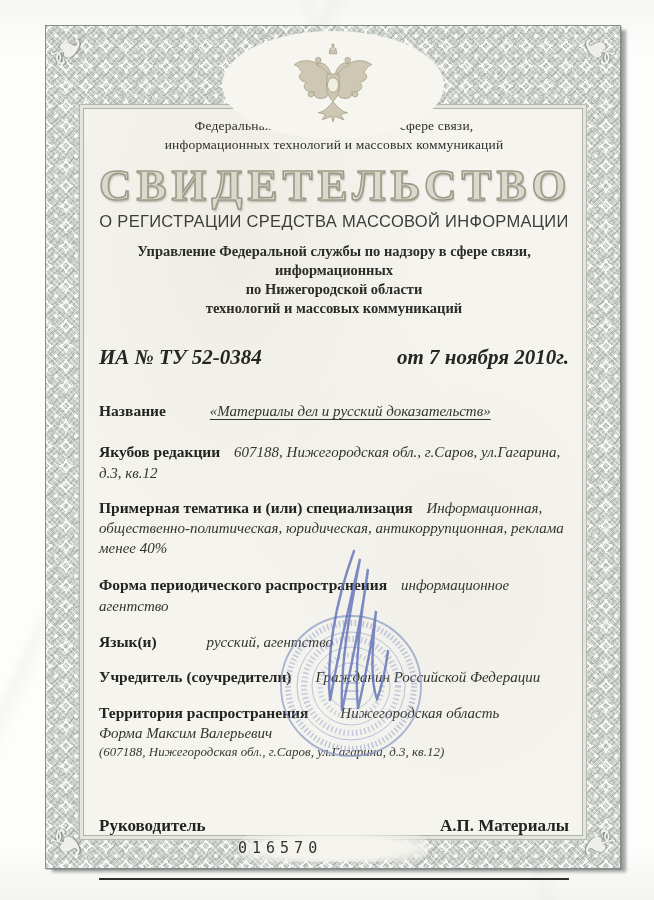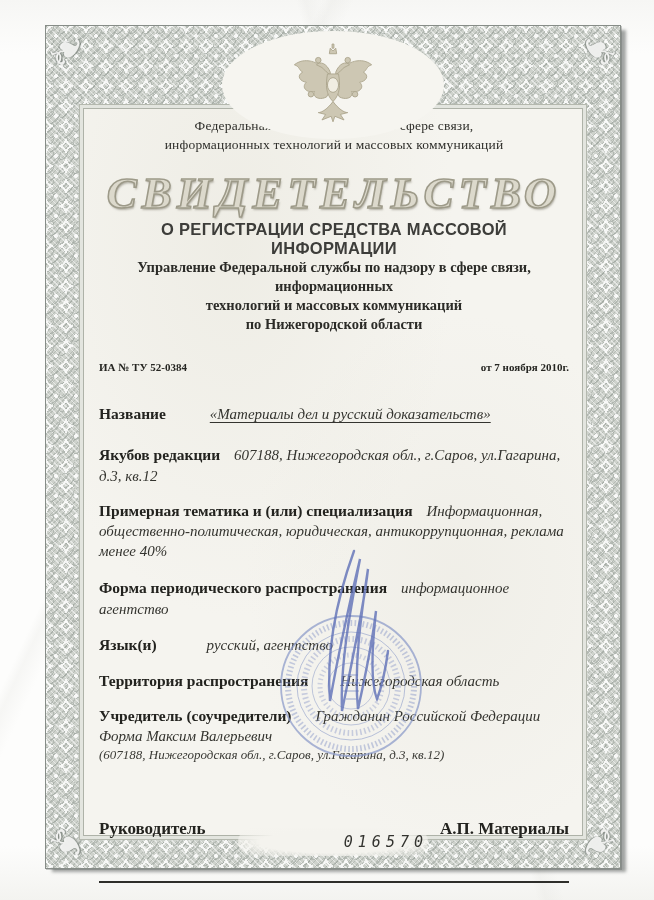--- a/index.html
+++ b/index.html
@@ -48,57 +48,56 @@
   }
   
   .emblem-oval{
     position:absolute;left:50%;top:5px;transform:translateX(-50%);
     width:222px;height:108px;border-radius:50%;
     background:#f6f5f0;z-index:2;
     display:flex;align-items:center;justify-content:center;
   }
   
   .serial-badge{
-    position:absolute;left:50%;bottom:12px;transform:translateX(-50%);
+    position:absolute;left:50%;bottom:6px;transform:translateX(-50%);
     width:190px;height:28px;border-radius:14px;
     background:radial-gradient(ellipse at center, #f4f3ee 55%, rgba(244,243,238,0) 100%);
-    display:flex;align-items:center;justify-content:flex-end;z-index:2;font-style:italic;
+    display:flex;align-items:center;justify-content:flex-start;z-index:2;
   }
   .serial-num{
     font-family:"DejaVu Sans Mono", monospace;
     font-size:15px;letter-spacing:5px;color:#33332f;
   }
   
   .content{
     position:absolute;inset:0;
     padding:8px 13px 0 15px;
     color:#2c2c28;
   }
   .agency{ text-align:center;font-size:13.5px;line-height:1.4;color:#2e2e2a;letter-spacing:.2px;}
   .cert-title{
-    margin-top:16px;text-align:center;
+    margin-top:8px;text-align:center;
     font-size:45px;font-weight:bold;letter-spacing:5px;
     color:#dcd9cc;
     -webkit-text-stroke:1.6px #9d9a89;
     text-shadow:1px 2px 2px rgba(125,122,108,.55);
     line-height:1.0;
-    font-style:italic;
   }
   .cert-subtitle{
     margin-top:4px;text-align:center;
     font-family:"Liberation Sans", sans-serif;
-    font-size:16.5px;font-weight:bold;color:#3d3d3a;letter-spacing:.3px;
+    font-size:16.5px;font-weight:normal;color:#3d3d3a;letter-spacing:.3px;
   }
   .authority{
-    text-align:center;
+    margin-top:11px;text-align:center;
     font-size:14.5px;font-weight:bold;line-height:1.32;color:#2b2b27;
   }
   .reg-row{
     margin-top:27px;display:flex;justify-content:space-between;align-items:flex-start;
-    font-size:11px;font-weight:bold;color:#26262";
+    font-size:21px;font-weight:bold;font-style:italic;color:#26262";
   }
   .reg-row span{color:#262622;}
   .row{margin:0;font-size:15.5px;line-height:1.28;}
   .lbl{font-weight:bold;color:#23231f;}
   .val{font-style:italic;color:#34342f;font-size:15px;}
   .underline{text-decoration:underline;text-underline-offset:3px;}
   .m-name{margin-top:31px;}
   .m-addr{margin-top:21px;}
   .m-theme{margin-top:15px;}
   .m-form{margin-top:17px;}
@@ -160,22 +159,22 @@
         <div class="agency">
           <div>Федеральная служба по надзору в сфере связи,</div>
           <div>информационных технологий и массовых коммуникаций</div>
         </div>
 
         <div class="cert-title">СВИДЕТЕЛЬСТВО</div>
         <div class="cert-subtitle">О РЕГИСТРАЦИИ СРЕДСТВА МАССОВОЙ ИНФОРМАЦИИ</div>
 
         <div class="authority">
           <div>Управление Федеральной службы по надзору в сфере связи, информационных</div>
+          <div>по Нижегородской области</div>
           <div>технологий и массовых коммуникаций</div>
-          <div>по Нижегородской области</div>
         </div>
 
         <div class="reg-row">
           <span>ИА № ТУ 52-0384</span>
           <span>от 7 ноября 2010г.</span>
         </div>
 
         <p class="row m-name">
           <span class="lbl g40">Название</span>
           <span class="val underline">«Материалы дел и русский доказательств»</span>
@@ -194,28 +193,28 @@
         <p class="row m-form">
           <span class="lbl g14">Форма периодического распространения</span>
           <span class="val">информационное агентство</span>
         </p>
 
         <p class="row m-lang">
           <span class="lbl g46">Язык(и)</span>
           <span class="val">русский, агентство</span>
         </p>
 
+        <p class="row m-found">
+          <span class="lbl g22">Учредитель (соучредители)</span>
+          <span class="val">Гражданин Российской Федерации</span>
+        </p>
+
         <p class="row m-terr">
           <span class="lbl g30">Территория распространения</span>
           <span class="val">Нижегородская область</span>
-        </p>
-
-        <p class="row m-found">
-          <span class="lbl g22">Учредитель (соучредители)</span>
-          <span class="val">Гражданин Российской Федерации</span>
         </p>
         <div class="founder-name">Форма Максим Валерьевич</div>
         <div class="founder-addr">(607188, Нижегородская обл., г.Саров, ул.Гагарина, д.3, кв.12)</div>
 
         <div class="stamp-wrap">
           <svg width="150" height="220" viewBox="0 0 150 220">
             <g fill="none" stroke="#8e9cc9">
               <circle cx="75" cy="145" r="70" stroke-width="1.8" opacity="0.75"></circle>
               <circle cx="75" cy="145" r="63" stroke-width="6" stroke-dasharray="1.6 2.4" opacity="0.5"></circle>
               <circle cx="75" cy="145" r="54" stroke-width="1" opacity="0.6"></circle>

